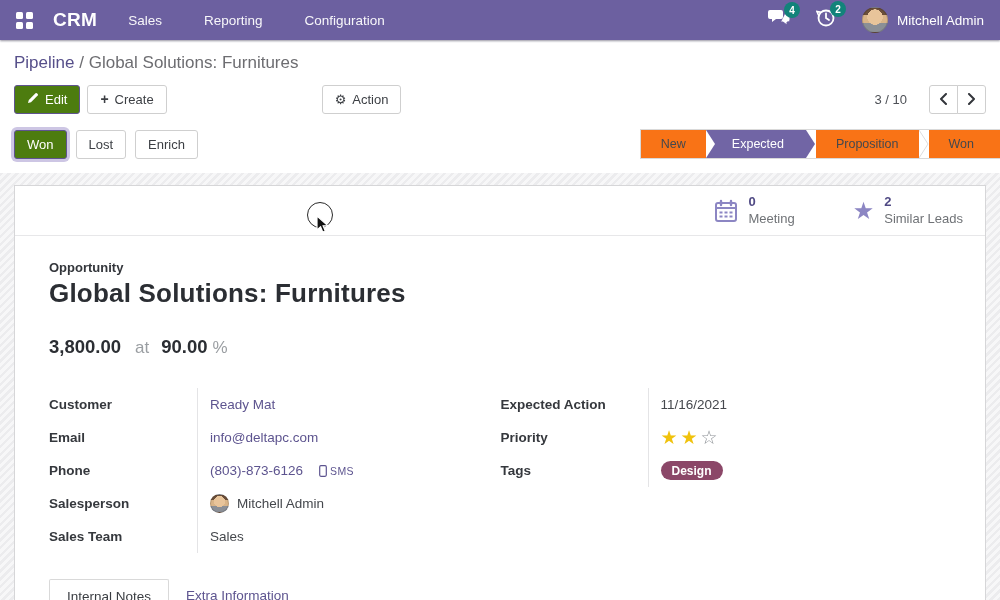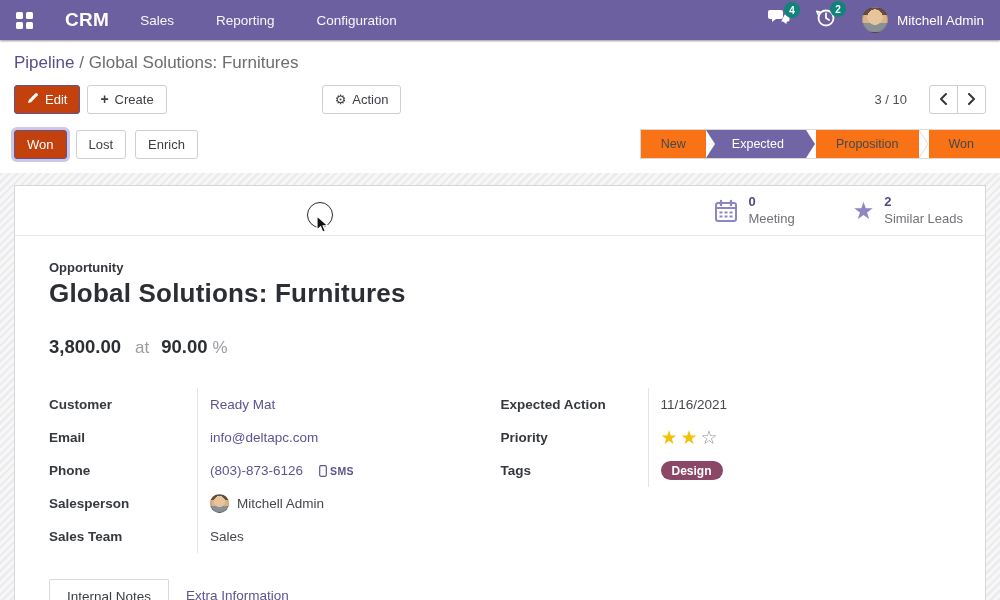--- a/index.html
+++ b/index.html
@@ -6,21 +6,21 @@
   html,body { width:1000px; height:600px; overflow:hidden; background:#fff;
               font-family:"Liberation Sans","DejaVu Sans",sans-serif; }
 
   
   .navbar { height:40px; background:#6c60a0; display:flex; align-items:center;
             padding:0 16px; color:#fff; position:relative; z-index:10;
             box-shadow:0 1px 2px rgba(20,15,45,.45); }
   .apps-icon { width:17px; height:17px; display:grid; grid-template-columns:7px 7px;
                grid-template-rows:7px 7px; gap:3px; cursor:pointer; }
   .apps-icon span { background:#fff; border-radius:1.5px; }
-  .brand { font-size:19px; font-weight:bold; margin-left:32px; letter-spacing:.3px; cursor:pointer; }
+  .brand { font-size:19px; font-weight:bold; margin-left:20px; letter-spacing:.3px; cursor:pointer; }
   .nav-menu { display:flex; margin-left:31px; gap:42px; font-size:13.5px; }
   .nav-menu .nav-item { cursor:pointer; opacity:.95; }
   .nav-right { margin-left:auto; display:flex; align-items:center; }
   .icon-btn { position:relative; margin-right:26px; cursor:pointer; display:flex; }
   .badge { position:absolute; top:-7px; right:-10px; background:#12837a; color:#fff;
            font-size:10px; font-weight:bold; min-width:16px; height:16px; border-radius:8px;
            display:flex; align-items:center; justify-content:center; padding:0 3px; }
   .avatar { border-radius:50%;
             background:
               radial-gradient(circle at 50% 38%, #e8c49a 0 40%, transparent 41%),
@@ -31,21 +31,21 @@
 
   
   .control-panel { padding:0 14px; background:#fff; }
   .breadcrumb { padding-top:13px; font-size:17px; }
   .breadcrumb .bc-link { color:#564f8a; cursor:pointer; }
   .breadcrumb .bc-sep, .breadcrumb .bc-current { color:#6d6d71; }
   .btn-row { display:flex; align-items:center; margin-top:11px; height:30px; }
   .btn { font-size:13px; height:29px; display:inline-flex; align-items:center; gap:6px;
          padding:0 12px; border-radius:3px; border:1px solid #cfcfcf; background:#fff;
          color:#3c3f44; cursor:pointer; }
-  .btn.primary { background:#c2410c; border-color:#5f5390; color:#fff; }
+  .btn.primary { background:#4d7c0f; border-color:#5f5390; color:#fff; }
   .btn-create { margin-left:7px; }
   .btn-action { margin-left:155px; }
   .plus-glyph { font-weight:bold; font-size:14px; }
   .gear-glyph { font-size:13px; }
   .pager { margin-left:auto; display:flex; align-items:center;justify-content:space-between; }
   .pager-text { font-size:13px; color:#4d5056; margin-right:22px; }
   .pager-btns { display:flex; }
   .pager-btn { width:29px; height:29px; border:1px solid #cfcfcf; background:#fff;
                display:flex; align-items:center; justify-content:center; cursor:pointer; }
   .pager-btn.prev { border-radius:3px 0 0 3px; }
@@ -102,21 +102,21 @@
   .fcol.right { margin-left:1px; }
   .frow { display:flex; align-items:center; height:33px; }
   .flabel { font-size:13.5px; font-weight:bold; color:#35383d; }
   .fcol.left .flabel { width:148px; }
   .fcol.right .flabel { width:147px; }
   .fvalue { flex:1; align-self:stretch; display:flex; align-items:center;
             border-left:1px solid #e4e4e6; padding-left:12px; font-size:13.5px; color:#45484d;text-align:right; }
   .link { color:#5d548f; cursor:pointer; }
   .sms-chip { display:inline-flex; align-items:center; gap:3px; margin-left:16px;
               color:#5d548f; cursor:pointer; }
-  .sms-label { font-size:10.5px; font-weight:bold; letter-spacing:.3px; }
+  .sms-label { font-size:10.5px; font-weight:normal; letter-spacing:.3px; }
   .avatar.small { width:19px; height:19px; margin-right:8px; }
   .star { font-size:19px; line-height:19px; margin-right:3px; cursor:pointer; }
   .star.filled { color:#f0c20c; }
   .star.empty { color:#8d9196; }
   .tag-pill { background:#8b4768; color:#fff; font-size:12px; font-weight:bold;
               padding:2.5px 11px; border-radius:11px; cursor:pointer; }
 
   
   .tabs { margin:26px 0 0 0; display:flex; border-bottom:1px solid #d9d9d9; }
   .tab { padding:9px 17px; font-size:13.5px; cursor:pointer; }

